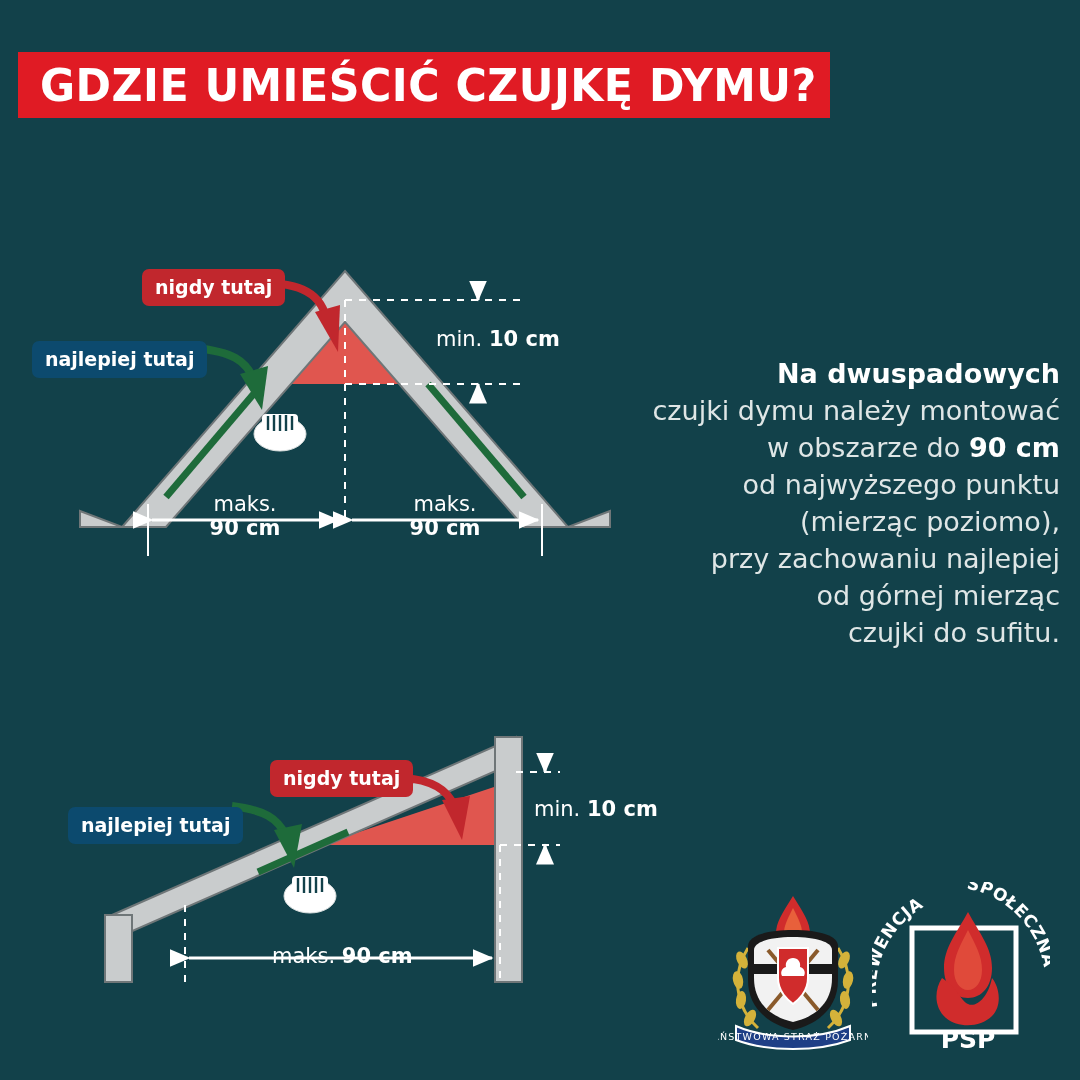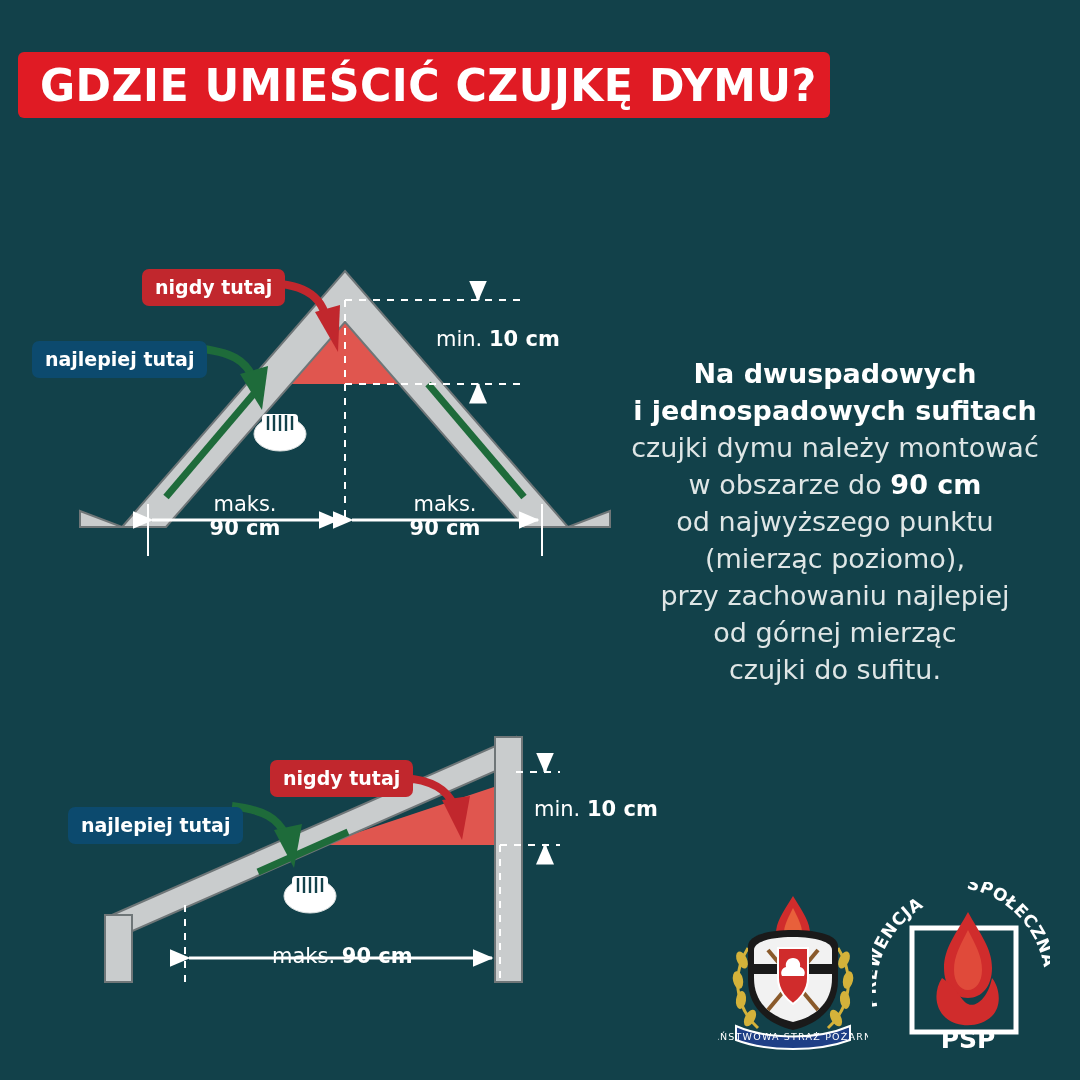--- a/index.html
+++ b/index.html
@@ -21,40 +21,40 @@
     position: absolute;
     left: 18px;
     top: 52px;
     width: 812px;
     height: 66px;
     background: #e01b24;
     display: flex;
     align-items: center;
     padding-left: 22px;
     box-sizing: border-box;
-    border-radius: 6px;
+    border-radius: 0;
   }
   #title-bar .title-text {
     color: #ffffff;
     font-size: 45px;
     font-weight: bold;
     letter-spacing: 0.5px;
     font-family: "DejaVu Sans", sans-serif;
     transform: scaleX(0.95);
     transform-origin: left center;
     white-space: nowrap;
   }
 
   
   #info-text {
     position: absolute;
     left: 610px;
     top: 355px;
     width: 450px;
-    text-align: center;
+    text-align: right;
     color: #dfe6e6;
     font-size: 27px;
     line-height: 37px;
     font-family: "DejaVu Sans", sans-serif;
   }
   #info-text .ln { display: block; white-space: nowrap; }
   #info-text .b { font-weight: bold; color: #ffffff; }
 
   
   .chip {
@@ -247,21 +247,20 @@
     <span class="b">10 cm</span>
   </div>
 
   <div class="dimtext" style="left:272px; top:944px;">
     <span>maks.</span>
     <span class="b">90 cm</span>
   </div>
 
   <div id="info-text">
     <span class="ln b">Na dwuspadowych</span>
-    <span class="ln b">i jednospadowych sufitach</span>
     <span class="ln">czujki dymu należy montować</span>
     <span class="ln">w obszarze do <span class="b">90 cm</span></span>
     <span class="ln">od najwyższego punktu</span>
     <span class="ln">(mierząc poziomo),</span>
     <span class="ln">przy zachowaniu najlepiej</span>
     <span class="ln">od górnej mierząc</span>
     <span class="ln">czujki do sufitu.</span>
   </div>
 
   <svg id="psp-logo" viewBox="0 0 150 165">

